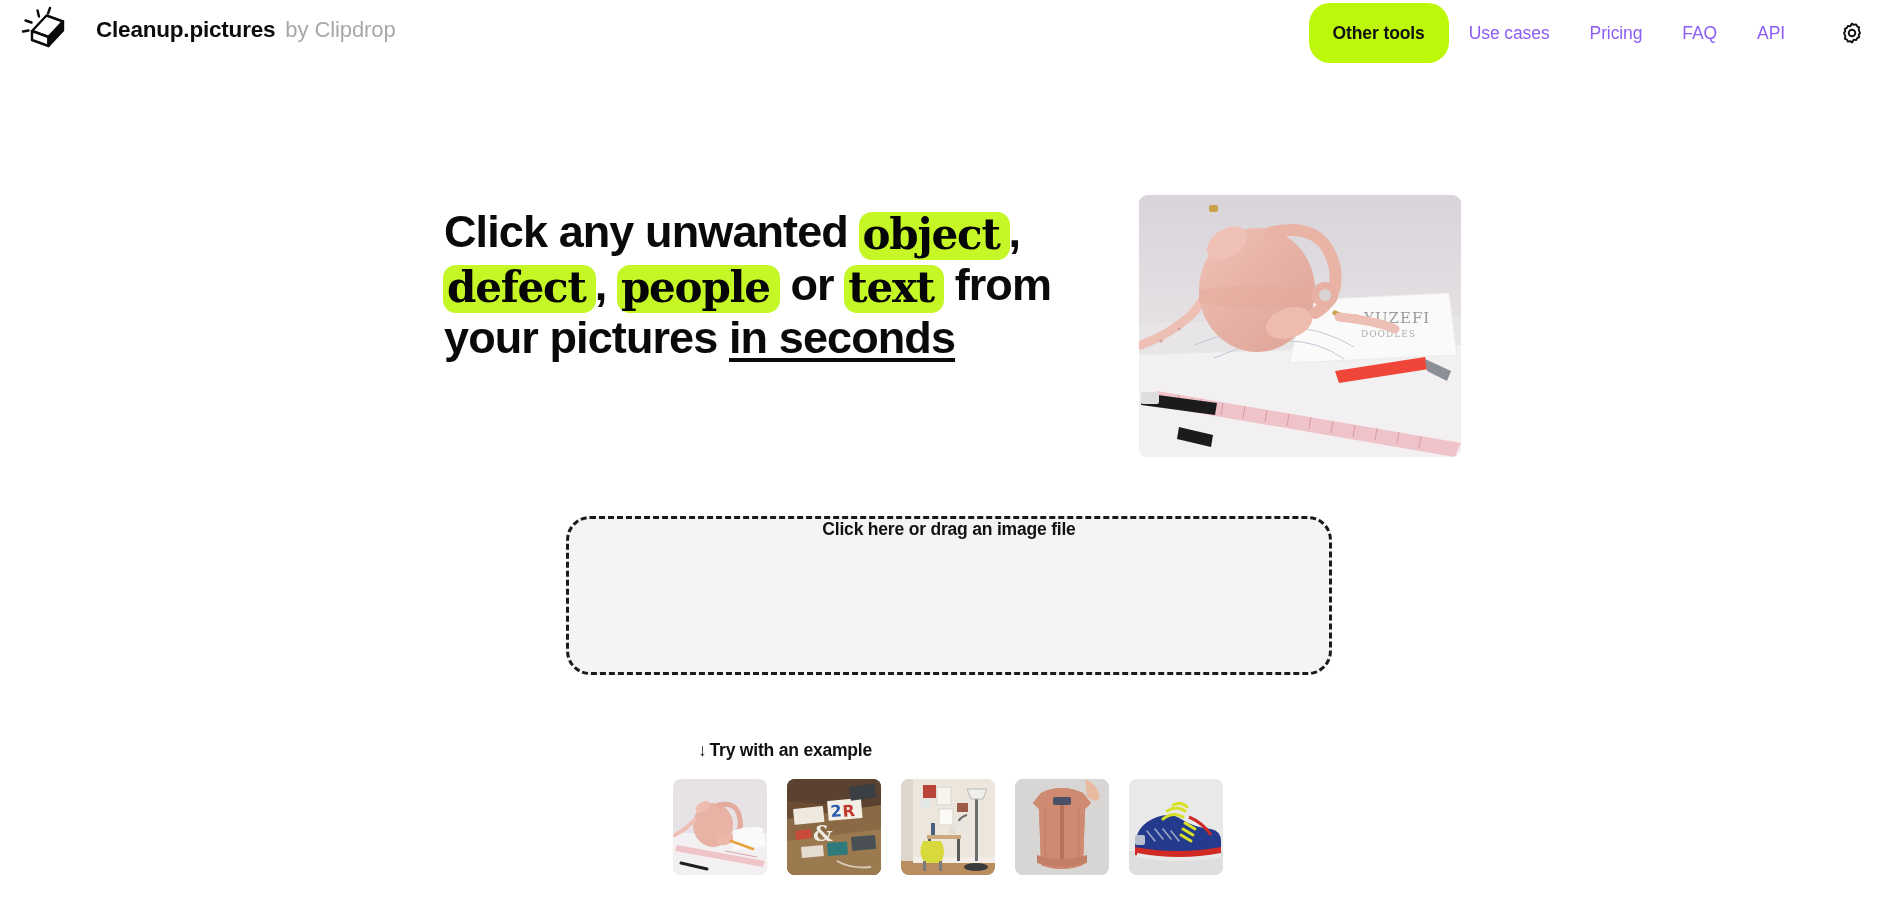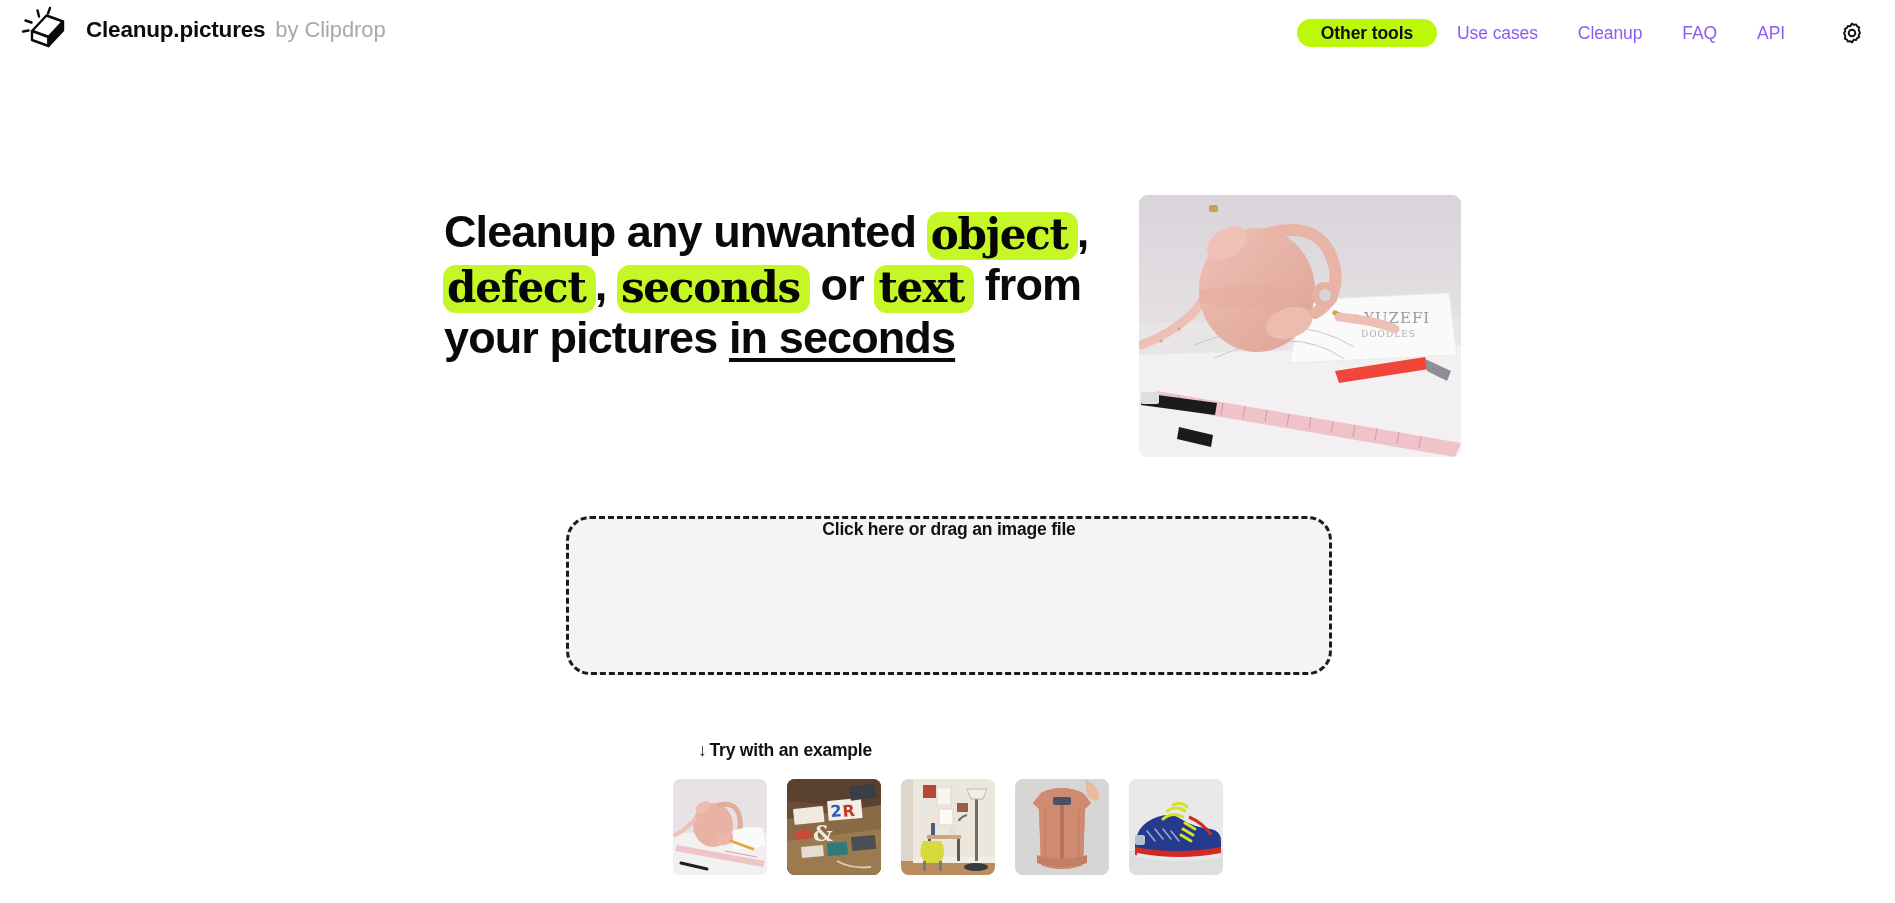--- a/index.html
+++ b/index.html
@@ -20,21 +20,21 @@
     height: 66px;
     display: flex;
     align-items: center;
   }
   .brand {
     position: absolute;
     left: 18px;
     top: 6px;
     display: flex;
     align-items: center;
-    gap: 16px;
+    gap: 26px;
     text-decoration: none;
   }
   .logo-mark { width: 52px; height: 48px; display: block; }
   .brand-text { display: flex; align-items: baseline; gap: 10px; }
   .brand-name {
     font-size: 22.5px;
     font-weight: bold;
     color: #0c0c0c;
     letter-spacing: -0.2px;
   }
@@ -51,21 +51,21 @@
     top: 0;
     height: 66px;
     display: flex;
     align-items: center;
     gap: 0;
   }
   .nav-pill {
     display: inline-flex;
     align-items: center;
     justify-content: center;
-    height: 28px;
+    height: 60px;
     padding: 0 24px;
     border-radius: 21px;
     background: #bdf80a;
     color: #101010;
     font-size: 17.5px;
     font-weight: bold;
     letter-spacing: -0.1px;
     border: none;
     cursor: pointer;
     white-space: nowrap;
@@ -217,38 +217,38 @@
     </span>
     <span class="brand-text">
       <span class="brand-name">Cleanup.pictures</span>
       <span class="brand-by">by Clipdrop</span>
     </span>
   </a>
 
   <nav class="nav">
     <button class="nav-pill">Other tools</button>
     <a class="nav-link" href="#">Use cases</a>
-    <a class="nav-link" href="#">Cleanup</a>
+    <a class="nav-link" href="#">Pricing</a>
     <a class="nav-link" href="#">FAQ</a>
     <a class="nav-link" href="#">API</a>
     <button class="nav-gear">
       <svg width="24" height="24" viewBox="0 0 24 24" fill="none">
         <path d="M12 2.6 l1.9 1.25 2.2-.5 1.0 2.05 2.05 1.0 -.5 2.2 L20 12 l-1.35 1.9 .5 2.2 -2.05 1.0 -1.0 2.05 -2.2-.5 L12 21.4 l-1.9-1.25 -2.2 .5 -1.0-2.05 -2.05-1.0 .5-2.2 L4 12 l1.35-1.9 -.5-2.2 2.05-1.0 1.0-2.05 2.2 .5 Z" stroke="#101010" stroke-width="1.9" stroke-linejoin="round"></path>
         <circle cx="12" cy="12" r="3.3" stroke="#101010" stroke-width="1.9"></circle>
       </svg>
     </button>
   </nav>
 </div>
 
 <div class="hero">
 
-  <h1 class="headline"><span>Cleanup any unwanted</span>
+  <h1 class="headline"><span>Click any unwanted</span>
     <span class="hl">object</span><span>,</span>
     <span class="hl">defect</span><span>,</span>
-    <span class="hl">seconds</span>
+    <span class="hl">people</span>
     <span>or</span>
     <span class="hl">text</span>
     <span>from your pictures</span>
     <span class="underline-word">in seconds</span></h1>
 
   <div class="hero-img">
     <svg viewBox="0 0 322 262" preserveAspectRatio="xMidYMid slice">
       <defs>
         <linearGradient id="wallg" x1="0" y1="0" x2="0" y2="1">
           <stop offset="0" stop-color="#d9d4da"></stop>

